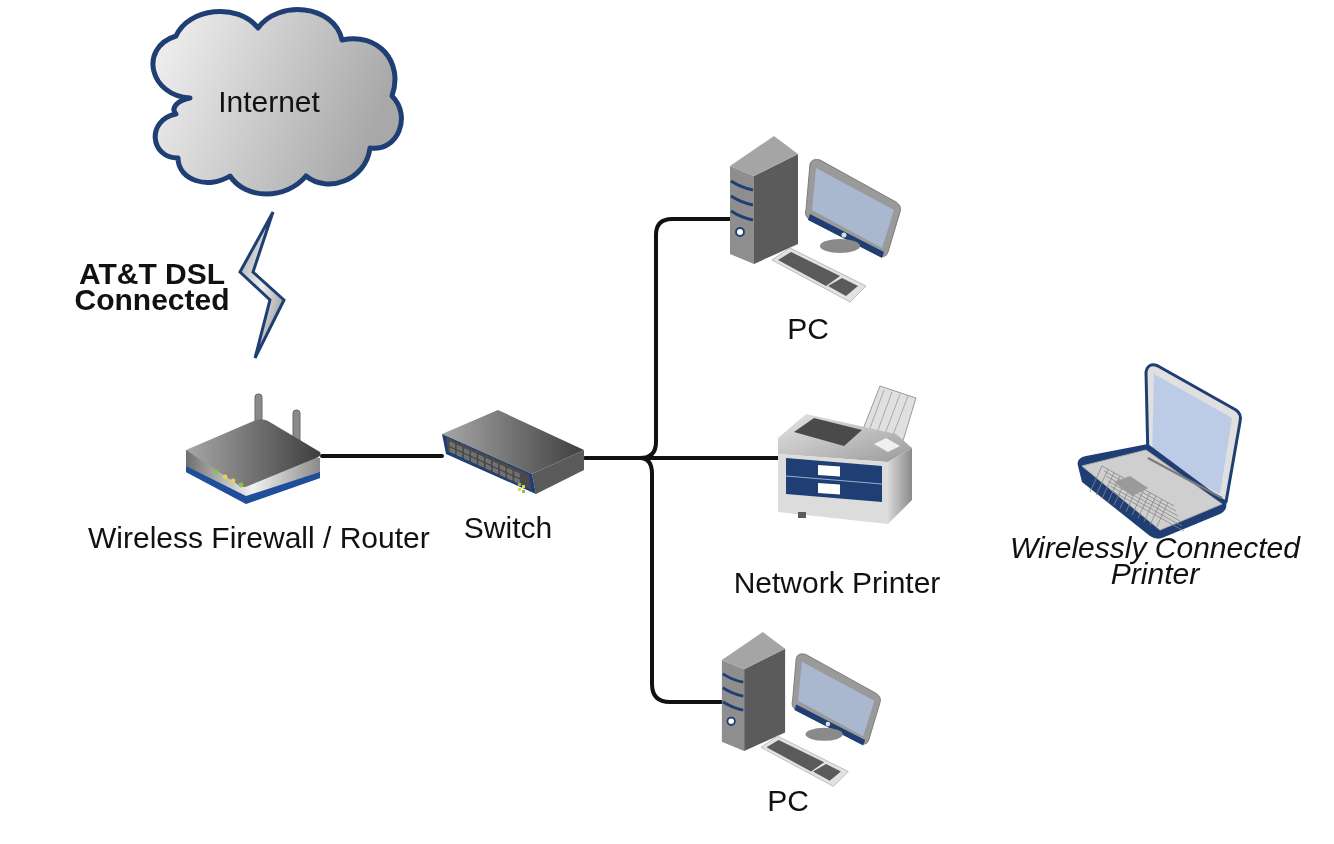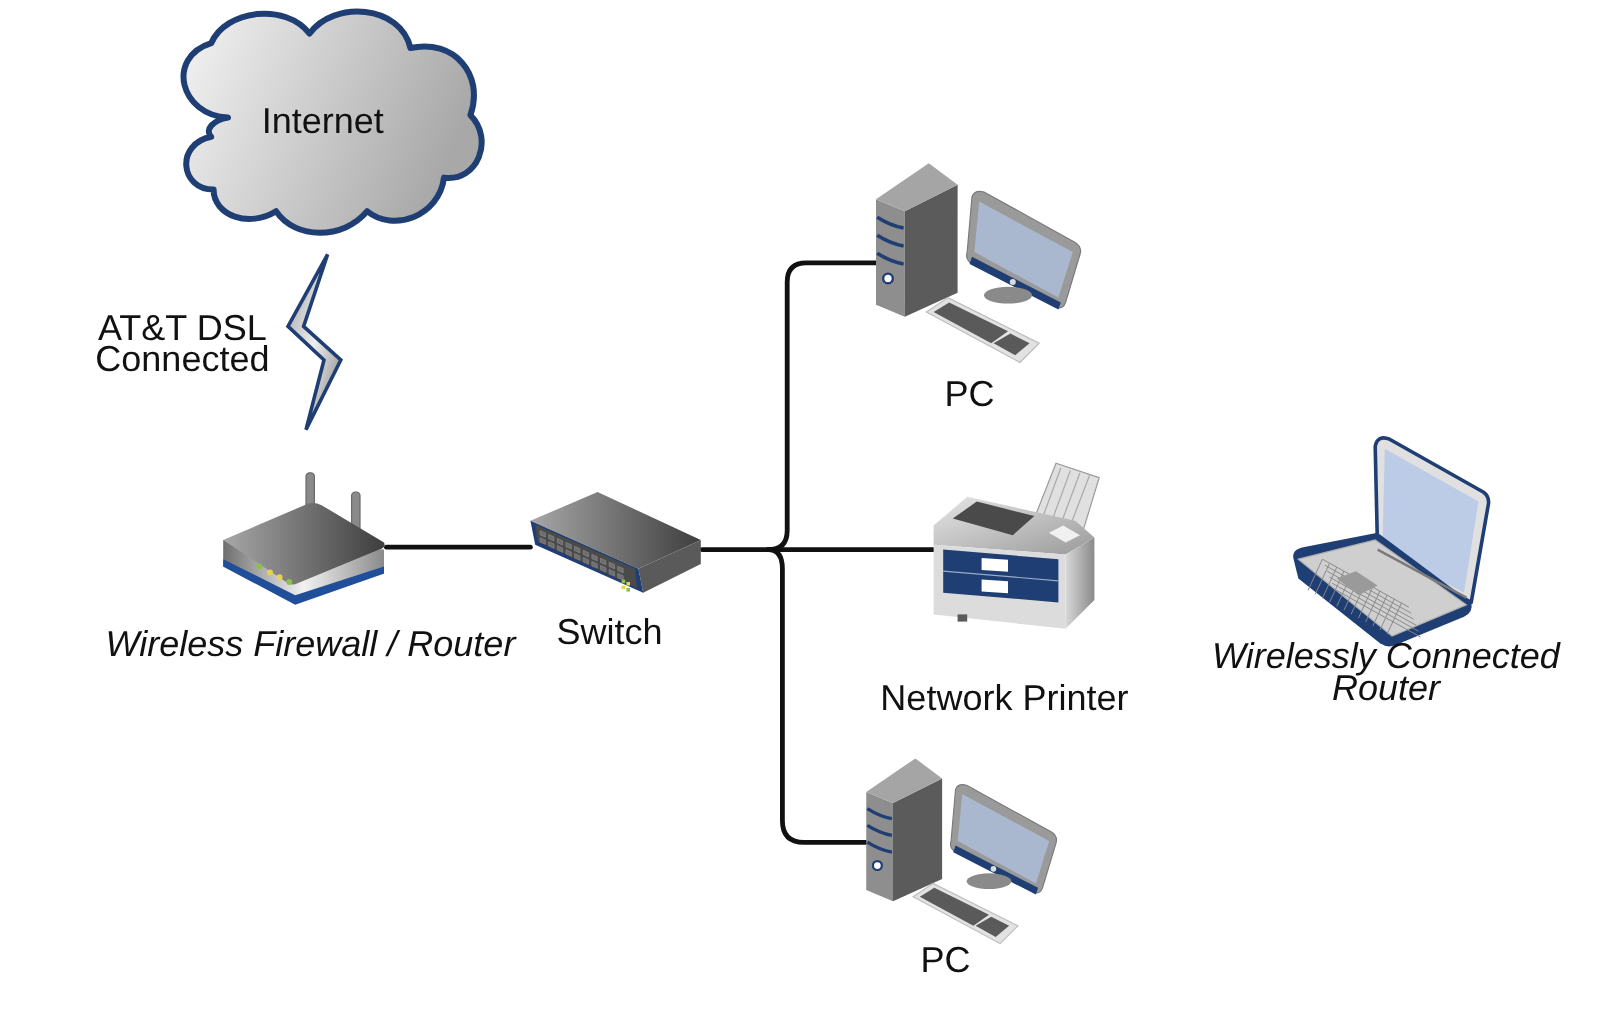--- a/index.html
+++ b/index.html
@@ -219,31 +219,31 @@
       </g>
 
     <path d="M38 120 L54 114 L72 126 L56 134 Z" fill="#9a9a9a"></path>
 
     <path d="M72 96 L146 136" stroke="#7a7a7a" stroke-width="2"></path>
   </g>
 </svg>
 
 <div class="lbl" style="left:214px; top:89px; width:110px;">Internet</div>
 
-<div class="lbl" style="left:72px; top:261px; width:160px;">
+<div class="lbl" style="left:72px; top:261px; width:160px;font-weight:bold;">
   <div>AT&amp;T DSL</div>
   <div>Connected</div>
 </div>
 
-<div class="lbl" style="left:88px; top:525px; width:320px;font-style:italic;">Wireless Firewall / Router</div>
+<div class="lbl" style="left:88px; top:525px; width:320px;">Wireless Firewall / Router</div>
 
 <div class="lbl" style="left:458px; top:515px; width:100px;">Switch</div>
 
 <div class="lbl" style="left:778px; top:316px; width:60px;">PC</div>
 
 <div class="lbl" style="left:732px; top:533px; width:210px;margin-top:37px;">Network Printer</div>
 
 <div class="lbl" style="left:758px; top:788px; width:60px;">PC</div>
 
 <div class="lbl" style="left:1010px; top:535px; width:290px;font-style:italic;">
   <div>Wirelessly Connected</div>
-  <div>Router</div>
+  <div>Printer</div>
 </div>
 
 </body></html>

